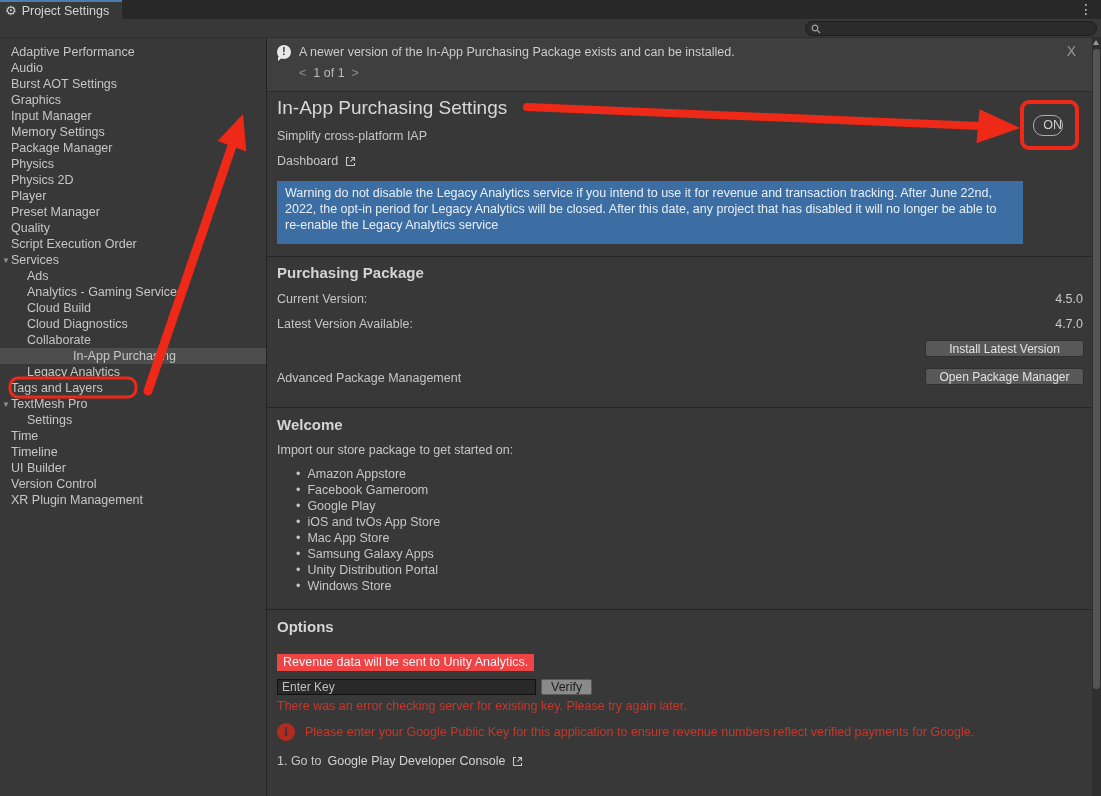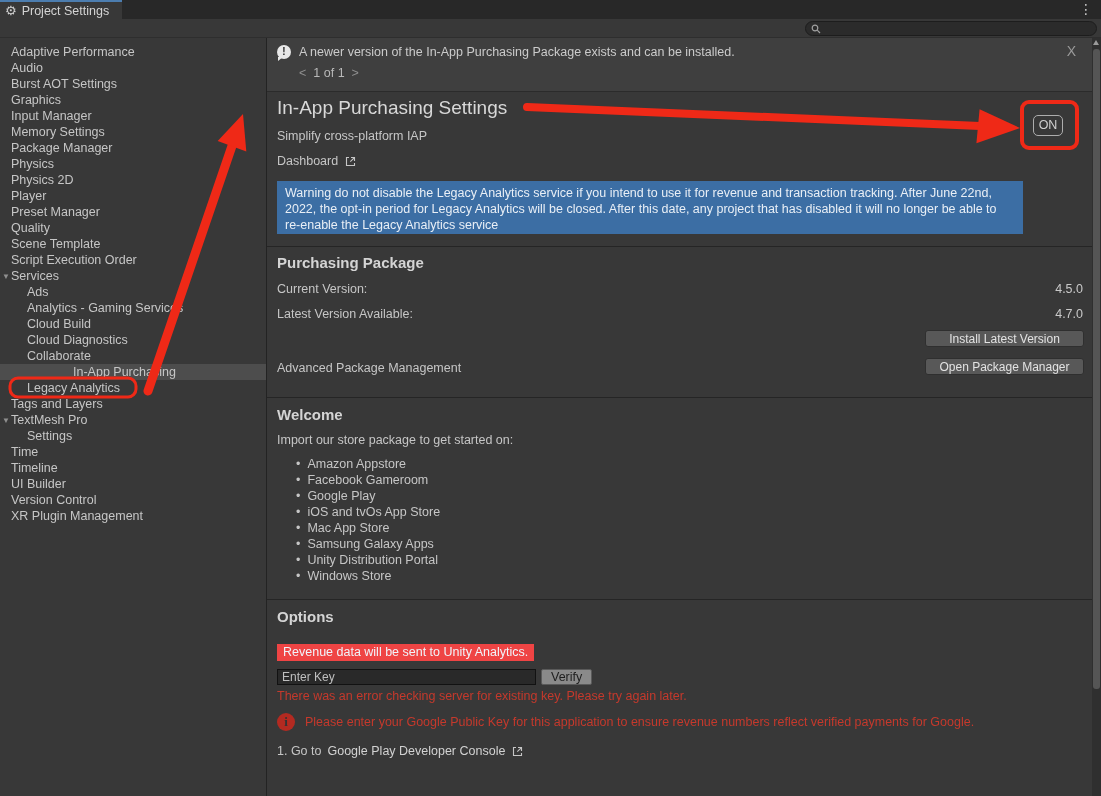--- a/index.html
+++ b/index.html
@@ -57,21 +57,21 @@
   .pager .pbtn { color:#8F8F8F; cursor:pointer; }
   .banner-close { position:absolute; right:16px; top:5px; color:#9A9A9A; font-size:14px; cursor:pointer; }
   
   .content { padding:0 8px 0 10px; margin-right:9px; }
   .page-title { margin-top:5px; font-size:19px; color:#D8D8D8; font-weight:400; }
   .subtitle { margin-top:10px; color:#C6C6C6; }
   .dash-row { margin-top:11px; display:flex; align-items:center; gap:6px; cursor:pointer; }
   .ext-ic { display:inline-block; }
   .bluebox {
     margin-top:13px; width:746px; background:#3C6EA4; color:#E9EFF6;
-    padding:4px 8px 1px 8px; line-height:16px; font-size:12.5px;
+    padding:4px 8px 11px 8px; line-height:16px; font-size:12.5px;
   }
   .sep { border:none; border-top:1px solid #252525; margin:12px -8px 0 -10px; }
   .h2 { font-size:15px; font-weight:bold; color:#D4D4D4; }
   .kv-row { position:relative; height:14px; }
   .kv-value { position:absolute; right:1px; top:0; color:#C9C9C9; }
   .btn-row { text-align:right; position:relative; }
   .ubtn {
     background:#585858; border:1px solid #2F2F2F; border-radius:3px;
     color:#E2E2E2; font-size:12px; font-family:inherit; height:17px;
     min-width:159px; cursor:pointer; padding:0 10px;
@@ -101,22 +101,22 @@
     width:18px; height:18px; border-radius:50%; background:#B32A21; flex:none;
     color:#333333; font-weight:bold; font-size:13px; text-align:center; line-height:18px;
     font-family:"Liberation Serif","DejaVu Serif",serif;
   }
   .steps-intro { margin-top:16px; }
   .step1 { margin-top:13px; display:flex; align-items:center; gap:6px; }
   .step1 .lnk { color:#D2D2D2; }
   
   .on-btn {
     position:absolute; left:766px; top:77px; width:30px; height:21px;
-    border:1px solid #ADADAD; border-radius:5px; background:transparent;
-    color:#CFCFCF; font-size:12.5px; text-align:center; line-height:19px; cursor:pointer;
+    border:1px solid #ADADAD; border-radius:10px; background:transparent;
+    color:#CFCFCF; font-size:12.5px; text-align:right; line-height:19px; cursor:pointer;
   }
   
   .scrollbar { position:absolute; right:0; top:38px; width:9px; height:758px; background:#2F2F2F; }
   .scroll-up { position:absolute; top:2px; left:1px; width:0; height:0;
     border-left:3.5px solid transparent; border-right:3.5px solid transparent; border-bottom:5px solid #9A9A9A; }
   .scroll-thumb { position:absolute; top:11px; left:1px; width:7px; height:640px; background:#555555; border-radius:3px; }
   
   .overlay { position:absolute; inset:0; pointer-events:none; z-index:50; }
 </style>
 </head>
@@ -187,24 +187,20 @@
       <div class="srow">
         <span class="caret"></span>
         <span class="slabel">Preset Manager</span>
       </div>
       <div class="srow">
         <span class="caret"></span>
         <span class="slabel">Quality</span>
       </div>
       <div class="srow">
         <span class="caret"></span>
-        <span class="slabel">Scene Template</span>
-      </div>
-      <div class="srow">
-        <span class="caret"></span>
         <span class="slabel">Script Execution Order</span>
       </div>
       <div class="srow">
         <span class="caret">▼</span>
         <span class="slabel">Services</span>
       </div>
       <div class="srow child">
         <span class="caret"></span>
         <span class="slabel">Ads</span>
       </div>

